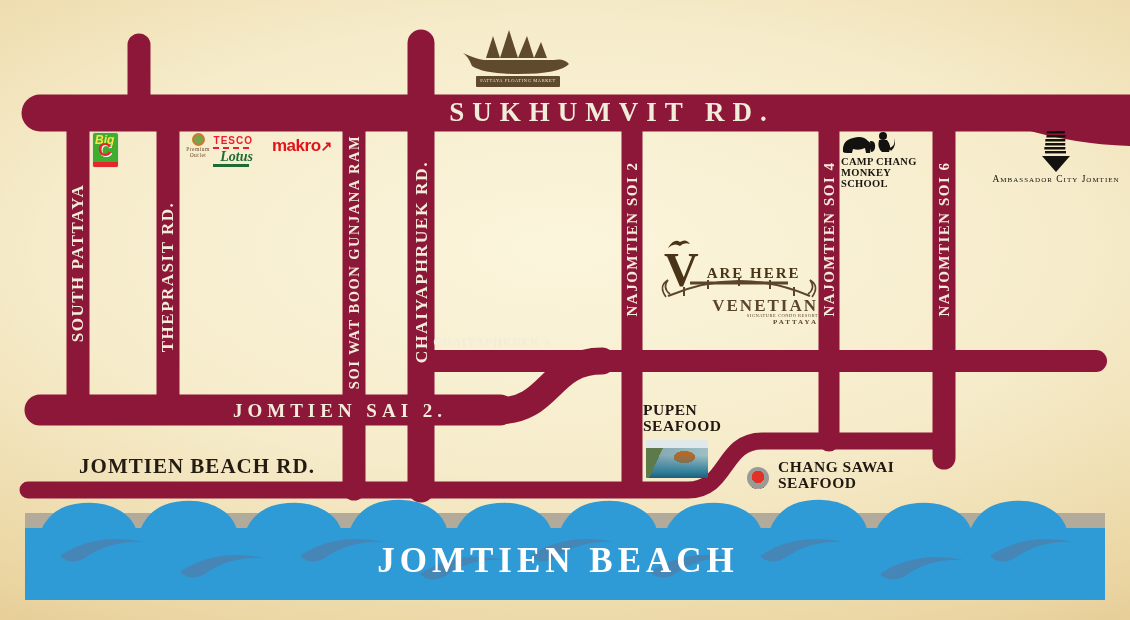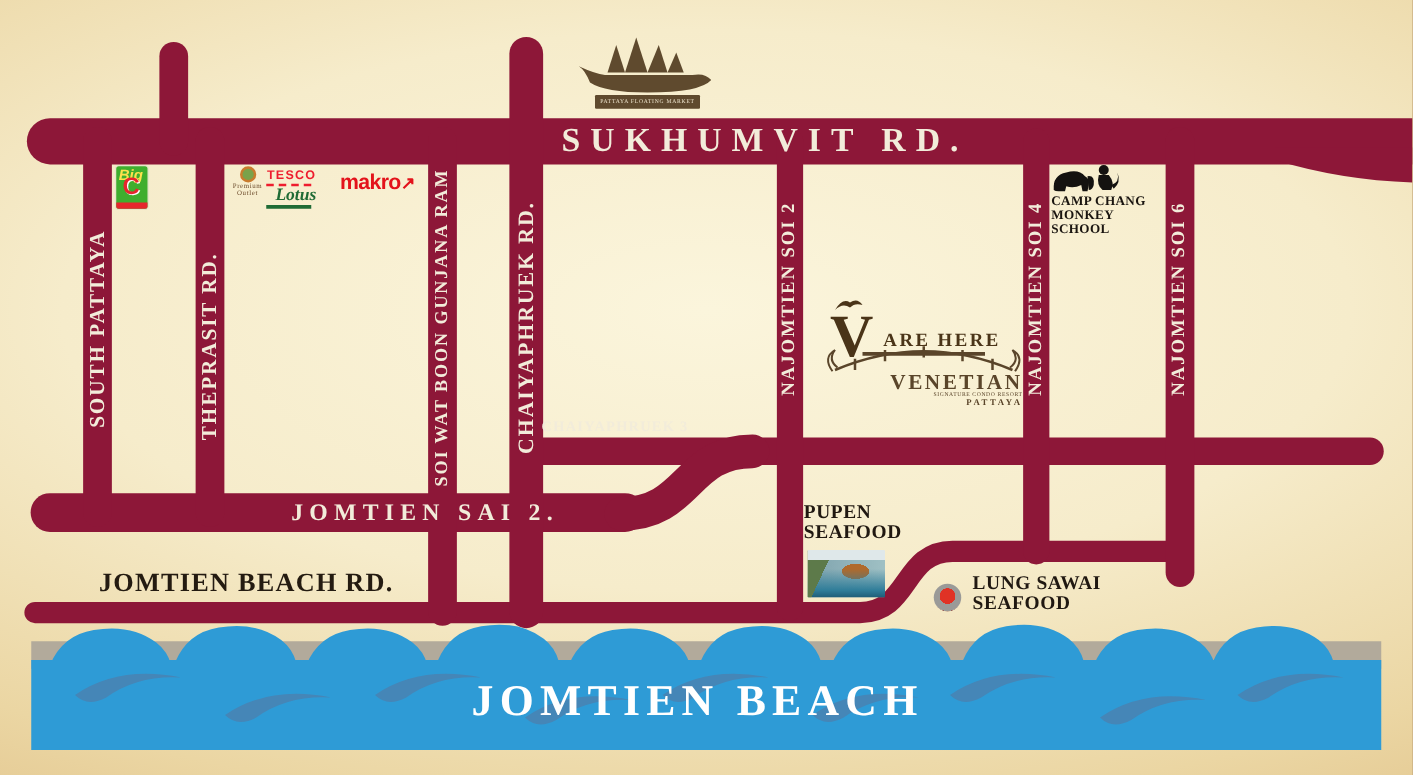--- a/index.html
+++ b/index.html
@@ -210,20 +210,34 @@
         <circle cx="42" cy="8" r="4"></circle>
         <path d="M38 12 Q36 20 41 24 L48 24 Q51 18 46 12 Z"></path>
         <path d="M48 20 Q55 18 53 10 Q56 18 50 23 Z"></path>
       </g>
     </svg>
     <div class="txt">CAMP CHANG</div>
     <div class="txt">MONKEY</div>
     <div class="txt">SCHOOL</div>
   </div>
 
+  <div class="lm ambassador" style="left:991px;top:130px">
+    <svg width="34" height="44" viewBox="0 0 34 44" style="display:block;margin:0 auto">
+      <g fill="#141210">
+        <rect x="8" y="1" width="18" height="2.4" transform="skewX(-6)"></rect>
+        <rect x="8" y="5" width="19" height="2.4" transform="skewX(-5)"></rect>
+        <rect x="7" y="9" width="20" height="2.4" transform="skewX(-4)"></rect>
+        <rect x="7" y="13" width="20" height="2.4" transform="skewX(-3)"></rect>
+        <rect x="6" y="17" width="21" height="2.4" transform="skewX(-2)"></rect>
+        <rect x="6" y="21" width="21" height="2.4"></rect>
+        <path d="M3 26 L31 26 L17 42 Z"></path>
+      </g>
+    </svg>
+    <div class="txt">Ambassador City Jomtien</div>
+  </div>
 
   <div class="lm arehere" style="left:664px;top:238px">
     <svg width="26" height="12" viewBox="0 0 26 12" style="display:block;margin-left:2px">
       <path d="M2 10 Q8 0 14 4 Q20 0 24 6 Q18 4 14 8 Q8 4 2 10 Z" fill="#4a3418"></path>
     </svg>
     <span class="v">V</span>
     <span class="t" style="position:relative;top:-8px;left:4px">ARE HERE</span>
   </div>
 
   <div class="lm venetian" style="left:660px;top:274px">
@@ -244,17 +258,17 @@
   </div>
 
   <div class="lm pupen" style="left:643px;top:402px">
     <div>PUPEN</div>
     <div>SEAFOOD</div>
   </div>
   <div class="photo lm" style="left:646px;top:440px"></div>
 
   <div class="dot lm" style="left:747px;top:467px"></div>
   <div class="lm lung" style="left:778px;top:459px">
-    <div>LUNG SAWAI</div>
+    <div>CHANG SAWAI</div>
     <div>SEAFOOD</div>
   </div>
 
 </div>
 
 </body></html>

